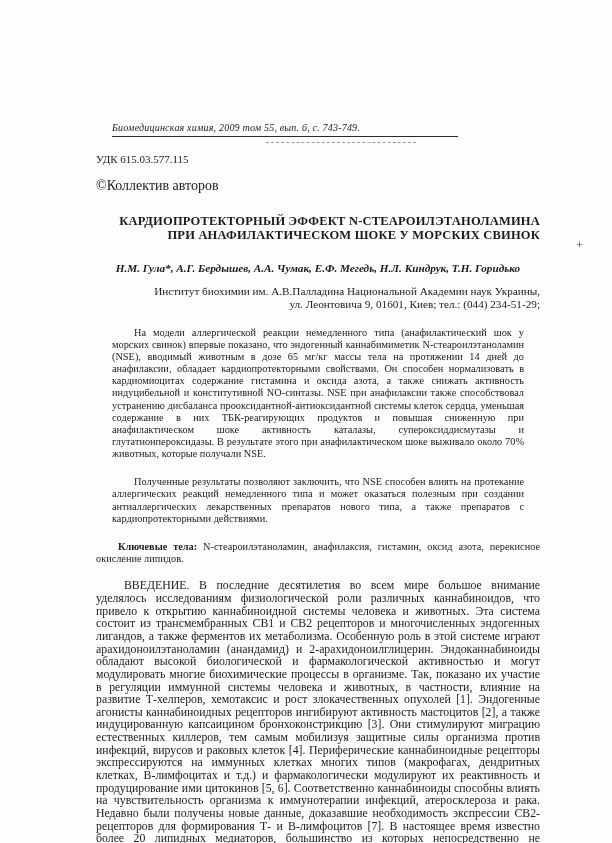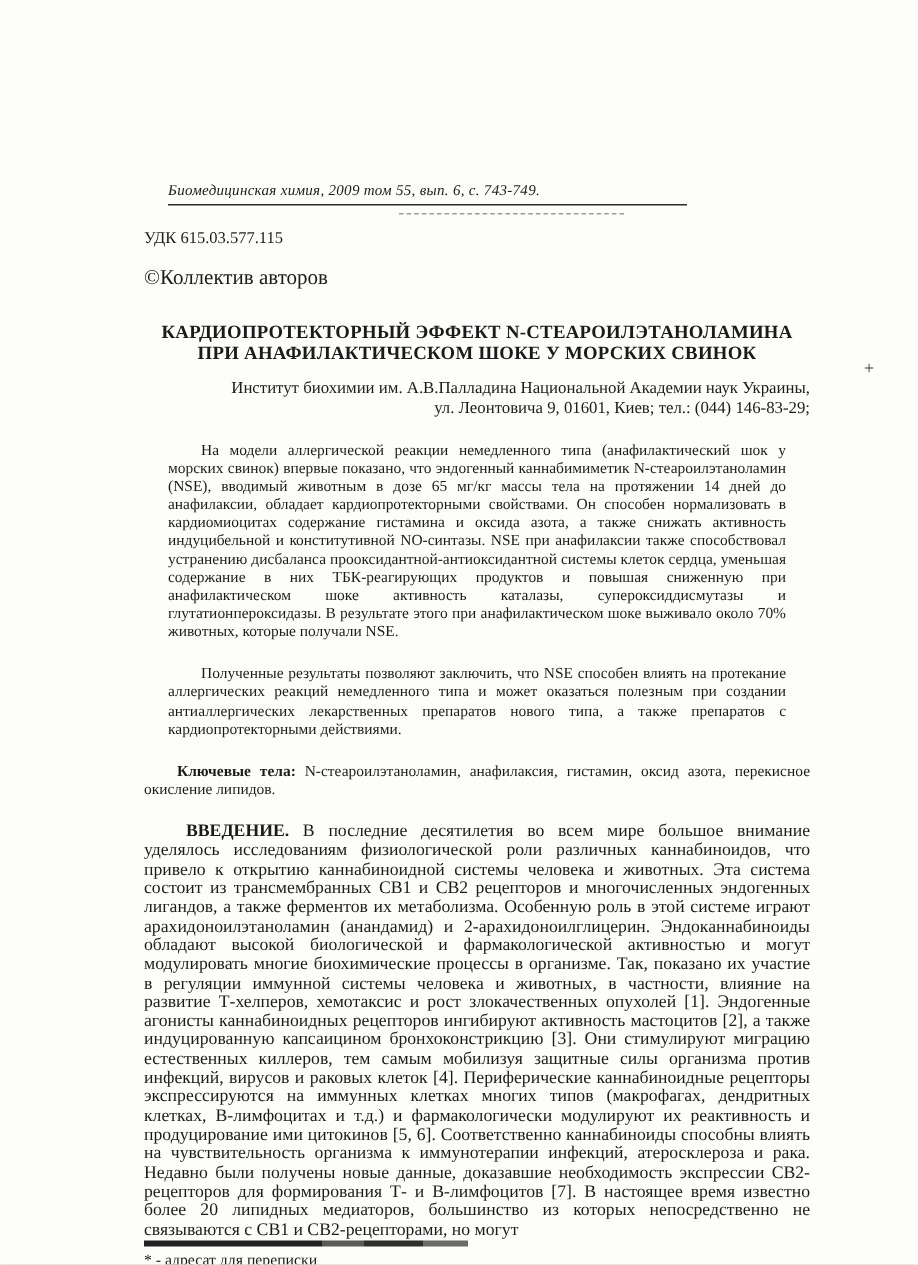--- a/index.html
+++ b/index.html
@@ -44,21 +44,21 @@
     margin-top: 10px;
     white-space: nowrap;
   }
   .copyright {
     font-size: 14px;
     margin-top: 13px;
     white-space: nowrap;
   }
   .title {
     margin-top: 20px;
-    text-align: center;
+    text-align: right;
     font-weight: bold;
     font-size: 12.5px;
     line-height: 14px;
     letter-spacing: .2px;
   }
   .authors {
     margin-top: 20px;
     text-align: center;
     font-weight: bold;
     font-style: italic;
@@ -86,21 +86,21 @@
     text-indent: 22px;
   }
   .keywords .kw-label { font-weight: bold; }
   .intro {
     margin-top: 14px;
     font-size: 11.8px;
     line-height: 12.65px;
     text-align: justify;
     text-indent: 28px;
   }
-  .intro .run-in { font-weight: bold; }
+  .intro .run-in { font-weight: normal; }
   .overlap-rule {
     margin-top: 1px;
     height: 4px;
     width: 216px;
     background: linear-gradient(90deg, #232323 0 55%, #5a5a58 55% 68%, #2e2e2c 68% 86%, #6a6a66 86% 100%);
   }
   .footnote {
     font-size: 10.5px;
     margin-top: 4px;
     white-space: nowrap;
@@ -133,24 +133,25 @@
     <hr class="artifact-line">
 
     <div class="udk">УДК 615.03.577.115</div>
     <div class="copyright">©Коллектив авторов</div>
 
     <div class="title">
       <div>КАРДИОПРОТЕКТОРНЫЙ ЭФФЕКТ N-СТЕАРОИЛЭТАНОЛАМИНА</div>
       <div>ПРИ АНАФИЛАКТИЧЕСКОМ ШОКЕ У МОРСКИХ СВИНОК</div>
     </div>
 
+    <div class="authors">Н.М. Гула*, А.Г. Бердышев, А.А. Чумак, Е.Ф. Мегедь, Н.Л. Киндрук, Т.Н. Горидько</div>
 
     <div class="affiliation">
       <div>Институт биохимии им. А.В.Палладина Национальной Академии наук Украины,</div>
-      <div>ул. Леонтовича 9, 01601, Киев; тел.: (044) 146-83-29;</div>
+      <div>ул. Леонтовича 9, 01601, Киев; тел.: (044) 234-51-29;</div>
     </div>
 
     <div class="abstract">
       <p>На модели аллергической реакции немедленного типа (анафилактический шок у морских свинок) впервые показано, что эндогенный каннабимиметик N-стеароилэтаноламин (NSE), вводимый животным в дозе 65 мг/кг массы тела на протяжении 14 дней до анафилаксии, обладает кардиопротекторными свойствами. Он способен нормализовать в кардиомиоцитах содержание гистамина и оксида азота, а также снижать активность индуцибельной и конститутивной NO-синтазы. NSE при анафилаксии также способствовал устранению дисбаланса прооксидантной-антиоксидантной системы клеток сердца, уменьшая содержание в них ТБК-реагирующих продуктов и повышая сниженную при анафилактическом шоке активность каталазы, супероксиддисмутазы и глутатионпероксидазы. В результате этого при анафилактическом шоке выживало около 70% животных, которые получали NSE.</p>
       <p>Полученные результаты позволяют заключить, что NSE способен влиять на протекание аллергических реакций немедленного типа и может оказаться полезным при создании антиаллергических лекарственных препаратов нового типа, а также препаратов с кардиопротекторными действиями.</p>
     </div>
 
     <div class="keywords">
       <span class="kw-label">Ключевые тела:</span><span> N-стеароилэтаноламин, анафилаксия, гистамин, оксид азота, перекисное окисление липидов.</span>
     </div>

